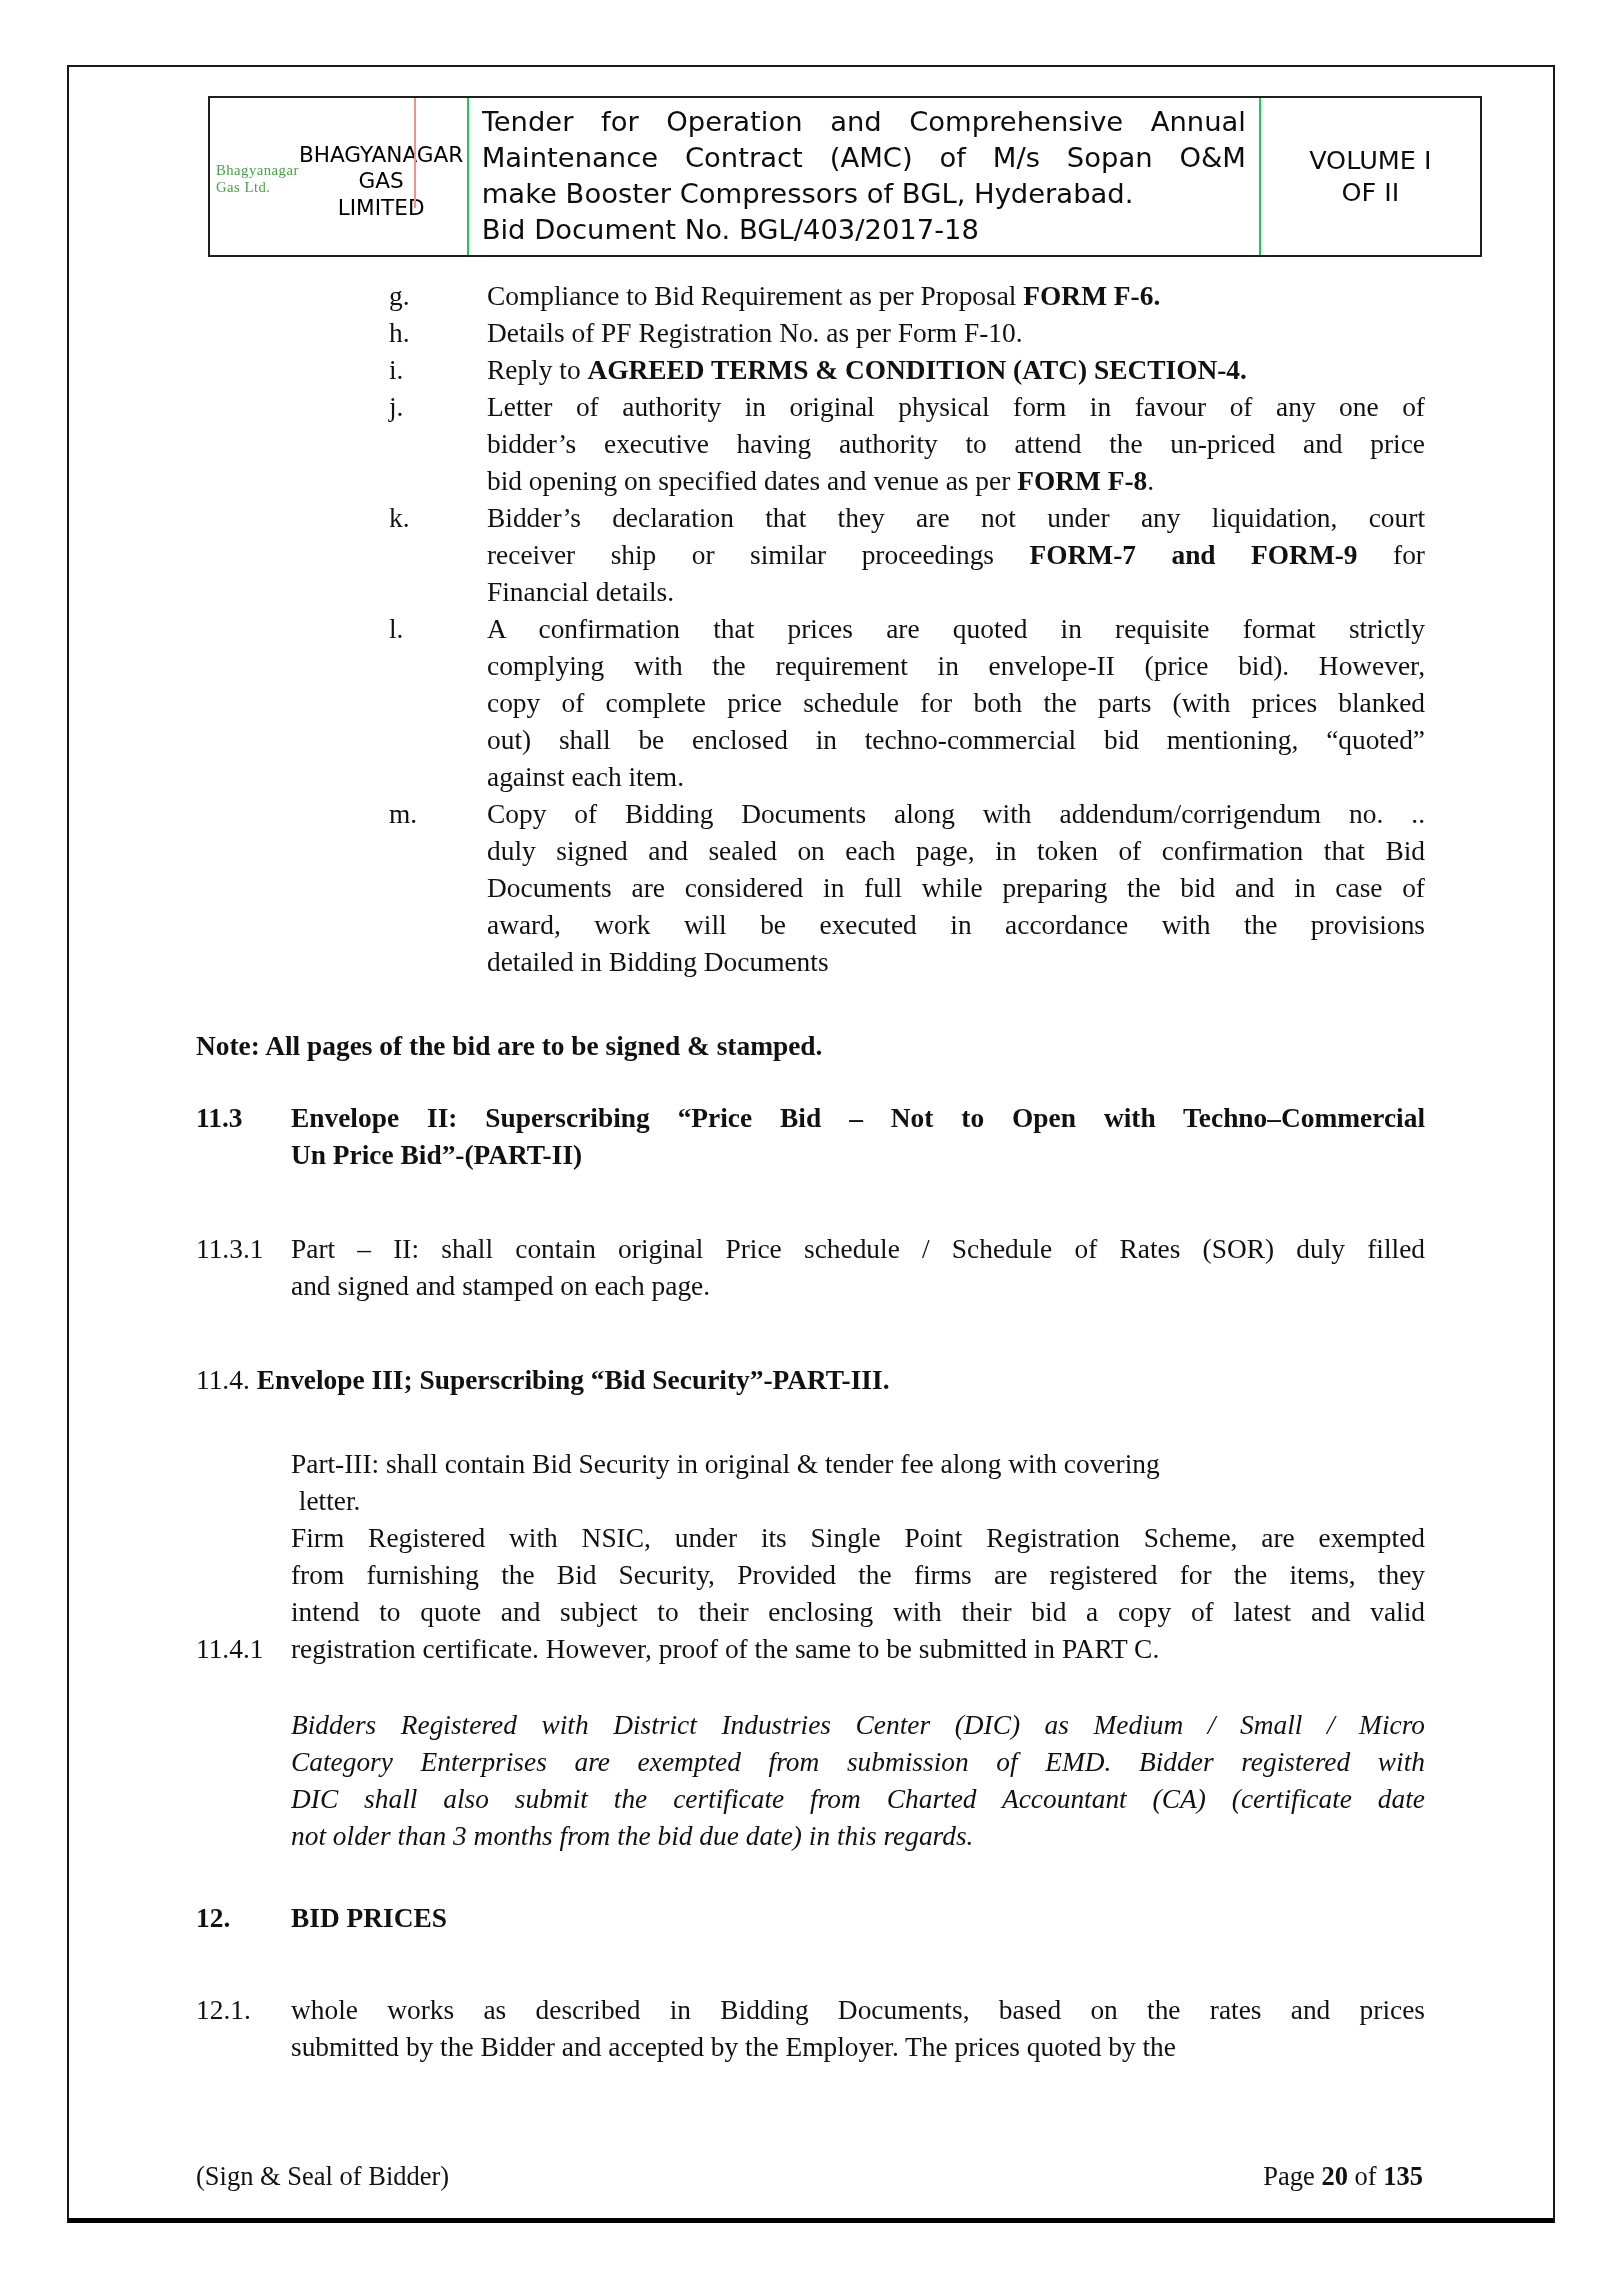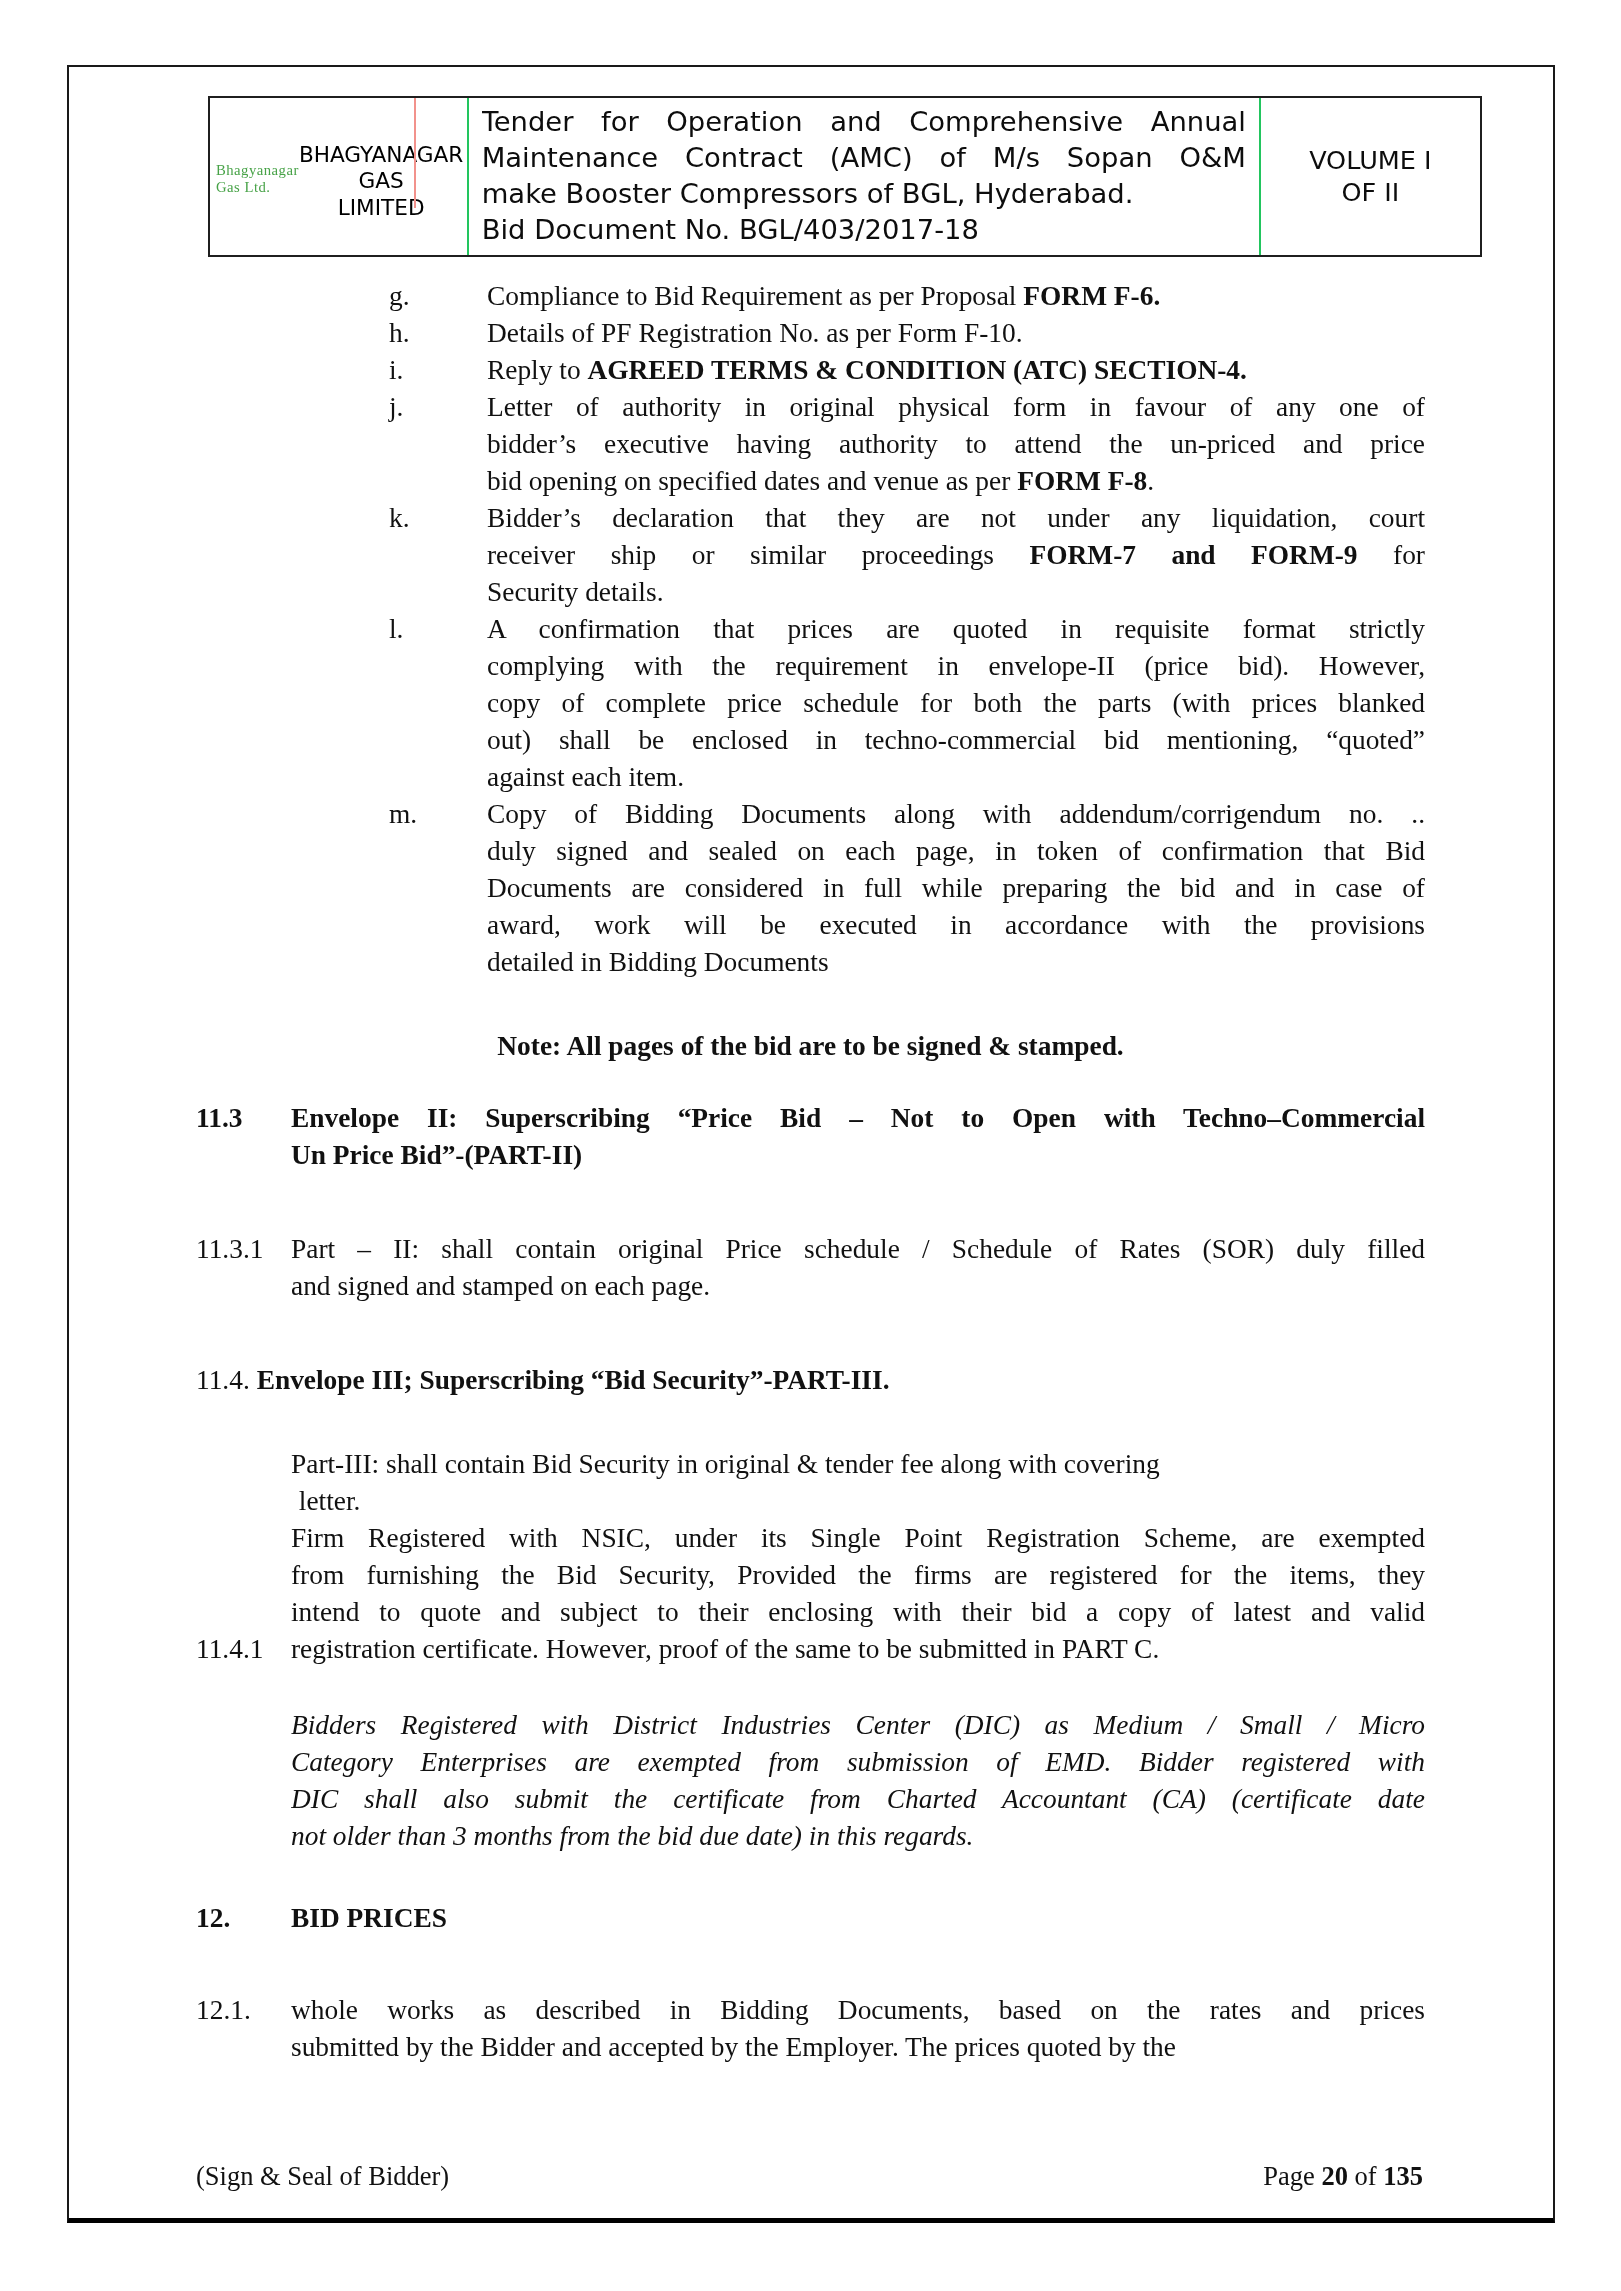--- a/index.html
+++ b/index.html
@@ -29,21 +29,21 @@
   
   .body-wrap{padding:21.6px 128px 0 127px;font-size:27.4px;line-height:37px;}
   .li-row{display:flex;}
   .li-marker{flex:none;width:98px;margin-left:193px;}
   .li-text{width:939px;}
   .dline{min-height:37px;}
   .fj{text-align:justify;height:37px;overflow:hidden;}
   .fj::after{content:"";display:inline-block;width:100%;}
   .ind{padding-left:7.8px;}
   .b{font-weight:bold;}
-  .note{margin-top:47px;font-weight:bold;text-align:center;}
+  .note{margin-top:47px;font-weight:bold;}
   .sec{display:flex;}
   .sec .num{flex:none;width:95px;}
   .sec .sec-body{flex:1;}
   .s113{margin-top:35px;font-weight:bold;}
   .s1131{margin-top:57px;}
   .s114{margin-top:57px;}
   .s1141{margin-top:47px;align-items:flex-end;}
   .italic-para{margin-top:39px;margin-left:95px;font-style:italic;}
   .s12{margin-top:45px;font-weight:bold;}
   .s121{margin-top:55px;}
@@ -131,21 +131,21 @@
               <div class="dline fj"><span>bidder’s executive having authority to attend the un-priced and price</span></div>
               <div class="dline"><span>bid opening on specified dates and venue as per </span><span class="b">FORM F-8</span><span>.</span></div>
             </div>
   </div>
 
   <div class="li-row">
     <div class="li-marker">k.</div>
     <div class="li-text">
               <div class="dline fj"><span>Bidder’s declaration that they are not under any liquidation, court</span></div>
               <div class="dline fj"><span>receiver ship or similar proceedings </span><span class="b">FORM-7 and FORM-9</span><span> for</span></div>
-              <div class="dline"><span>Security details.</span></div>
+              <div class="dline"><span>Financial details.</span></div>
             </div>
   </div>
 
   <div class="li-row">
     <div class="li-marker">l.</div>
     <div class="li-text">
               <div class="dline fj"><span>A confirmation that prices are quoted in requisite format strictly</span></div>
               <div class="dline fj"><span>complying with the requirement in envelope-II (price bid). However,</span></div>
               <div class="dline fj"><span>copy of complete price schedule for both the parts (with prices blanked</span></div>
               <div class="dline fj"><span>out) shall be enclosed in techno-commercial bid mentioning, “quoted”</span></div>

